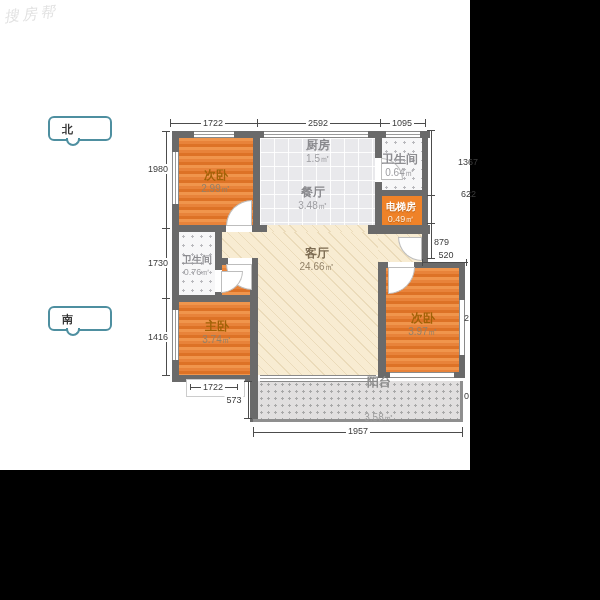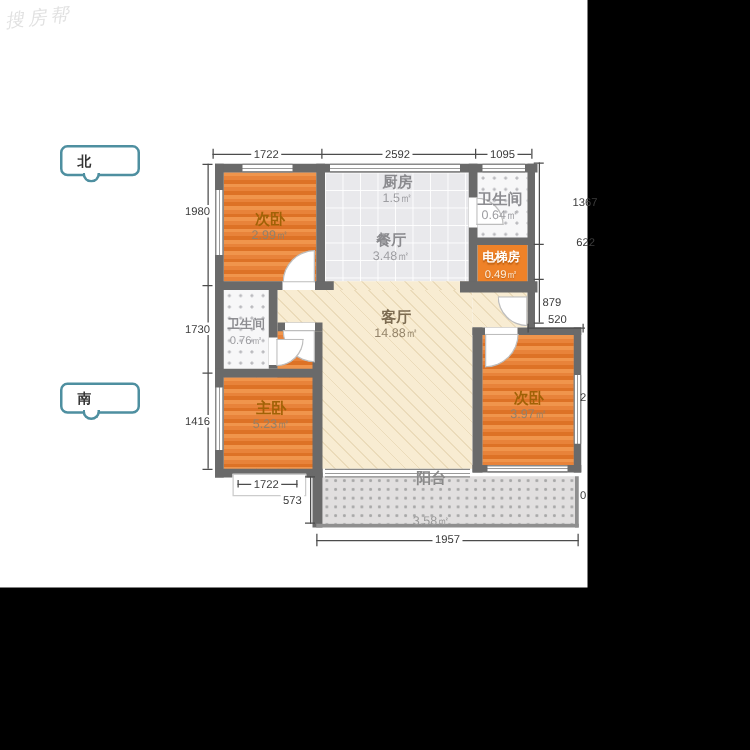--- a/index.html
+++ b/index.html
@@ -150,35 +150,35 @@
     <div class="rlabel on-dots" style="left:400px;top:166px;">
       <div class="rname">卫生间</div>
       <div class="rarea">0.64㎡</div>
     </div>
     <div class="rlabel on-orange" style="left:401px;top:213px;">
       <div class="rname" style="font-size:10px;">电梯房</div>
       <div class="rarea" style="font-size:9px;">0.49㎡</div>
     </div>
     <div class="rlabel on-cream" style="left:317px;top:260px;">
       <div class="rname">客厅</div>
-      <div class="rarea">14.88㎡</div>
+      <div class="rarea">24.66㎡</div>
     </div>
     <div class="rlabel on-dots" style="left:197px;top:266px;">
       <div class="rname" style="font-size:10px;">卫生间</div>
       <div class="rarea" style="font-size:9px;">0.76㎡</div>
     </div>
     <div class="rlabel" style="left:217px;top:333px;">
       <div class="rname">主卧</div>
-      <div class="rarea">5.23㎡</div>
+      <div class="rarea">3.74㎡</div>
     </div>
     <div class="rlabel" style="left:423px;top:325px;">
       <div class="rname">次卧</div>
       <div class="rarea">3.97㎡</div>
     </div>
-    <div class="rlabel on-balc" style="left:345px;top:400px;">
+    <div class="rlabel on-balc" style="left:379px;top:400px;">
       <div class="rname">阳台</div>
       <div class="rarea">3.58㎡</div>
     </div>
 
     <div class="dimh" style="left:170px;top:123px;width:255px;"></div>
     <div class="tickv" style="left:170px;top:119px;"></div>
     <div class="tickv" style="left:257px;top:119px;"></div>
     <div class="tickv" style="left:380px;top:119px;"></div>
     <div class="tickv" style="left:425px;top:119px;"></div>
     <div class="dimlabel" style="left:213px;top:123px;">1722</div>

